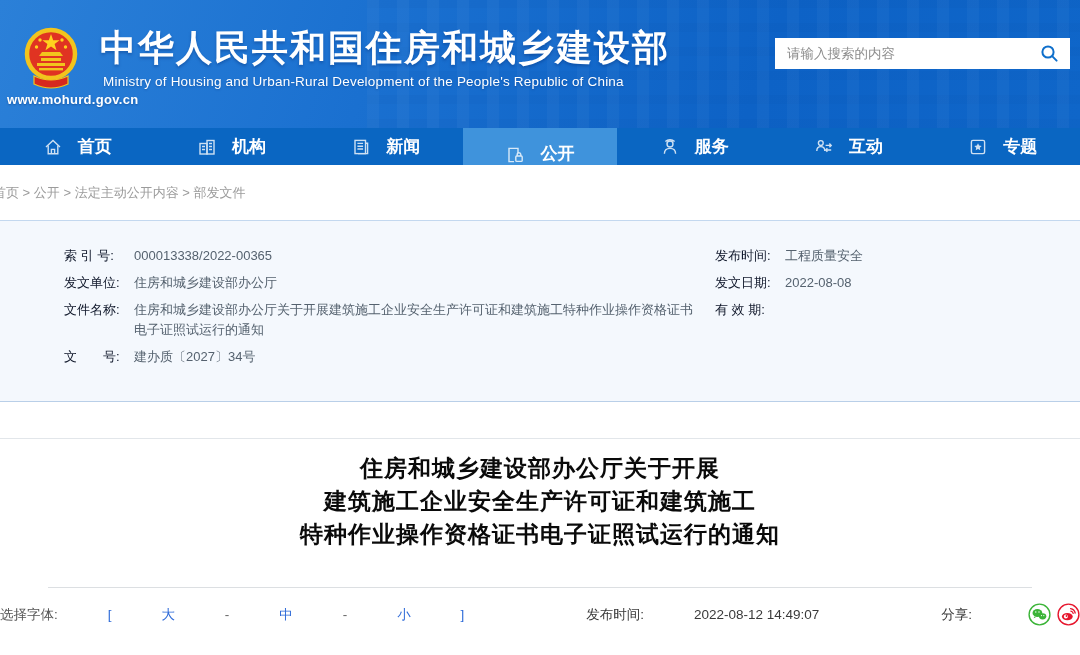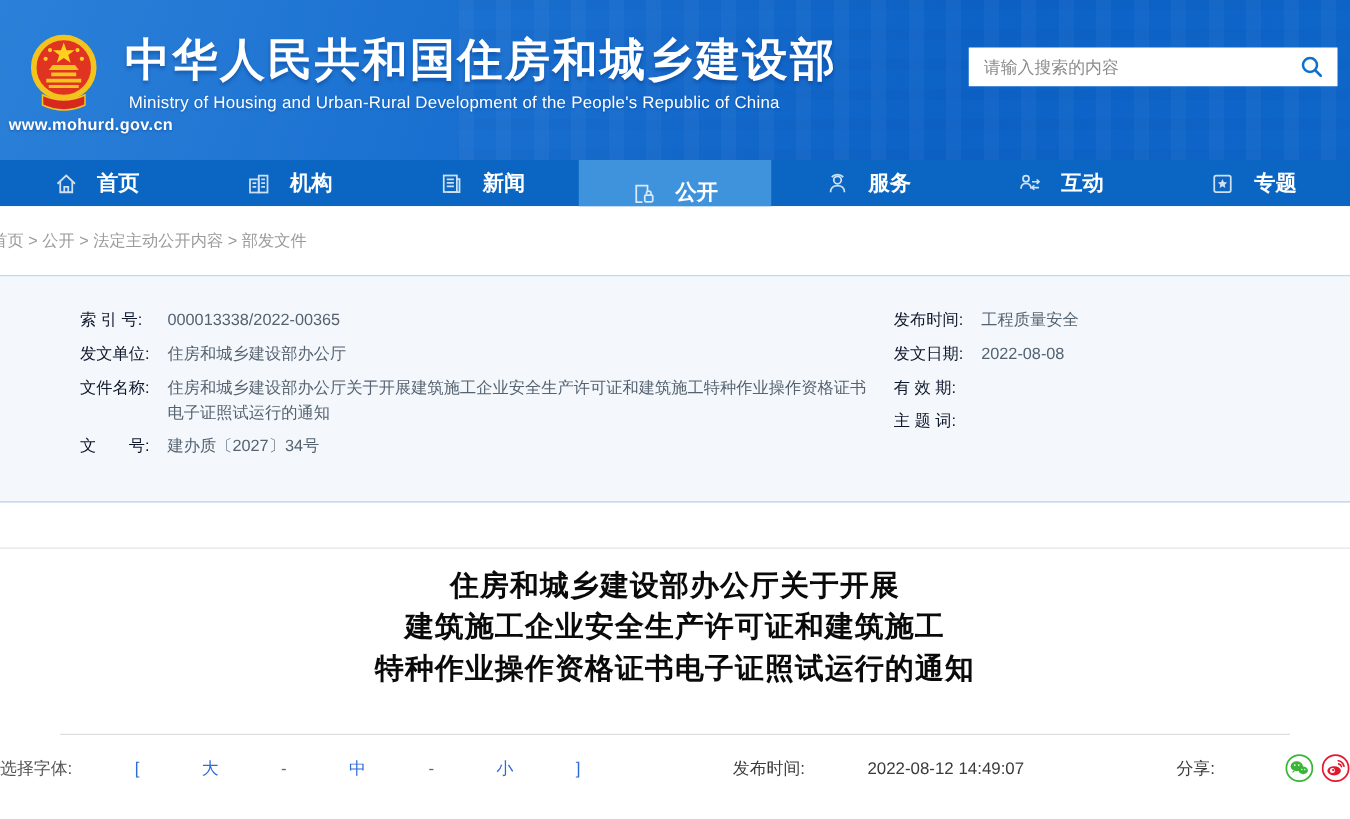--- a/index.html
+++ b/index.html
@@ -186,24 +186,20 @@
     <div class="meta-row">
       <span class="meta-label">发布时间:</span>
       <span class="meta-value">工程质量安全</span>
     </div>
     <div class="meta-row">
       <span class="meta-label">发文日期:</span>
       <span class="meta-value">2022-08-08</span>
     </div>
     <div class="meta-row">
       <span class="meta-label">有 效 期:</span>
-      <span class="meta-value"></span>
-    </div>
-    <div class="meta-row">
-      <span class="meta-label">主 题 词:</span>
       <span class="meta-value"></span>
     </div>
   </div>
 </div>
 
 <div class="divider-full"></div>
 
 <div class="article-title">
   <div>住房和城乡建设部办公厅关于开展</div>
   <div>建筑施工企业安全生产许可证和建筑施工</div>

